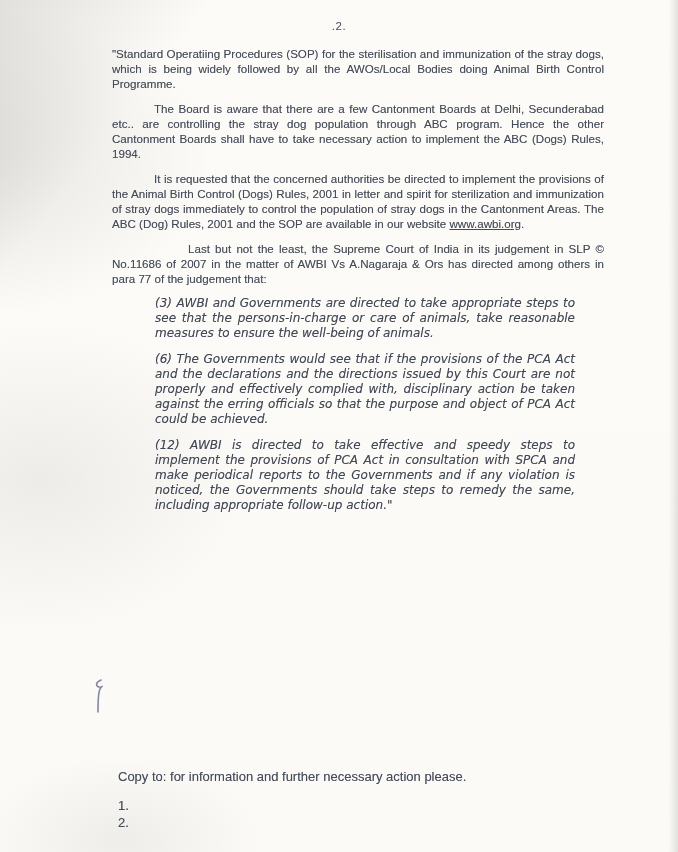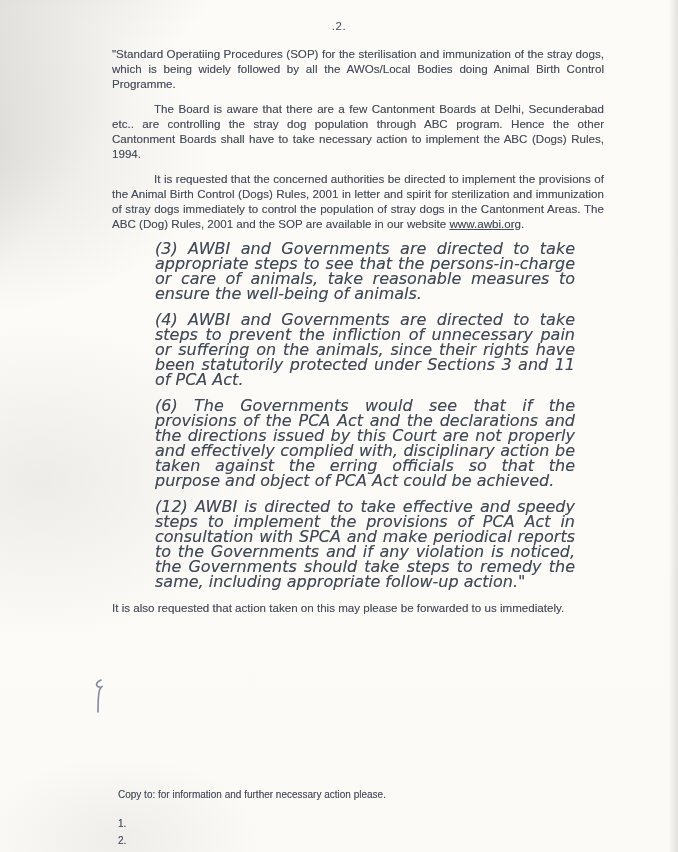--- a/index.html
+++ b/index.html
@@ -45,70 +45,69 @@
   }
   .para { margin: 0 0 10px 0; text-indent: 42px; }
   .para.no-indent { text-indent: 0; }
   .para.deep-indent { text-indent: 76px; }
   .link { text-decoration: underline; }
   .quote {
     margin: 0 0 11px 43px;
     width: 420px;
     font-family: "DejaVu Sans", sans-serif;
     font-style: italic;
-    font-size: 16px;
+    font-size: 12px;
     line-height: 15px;
     text-align: justify;
     color: #424956;
   }
   .closing { margin: 2px 0 0 0; text-indent: 0; text-align: left; }
   .signature-block {
     position: absolute;
     top: 676px;
     right: 66px;
     width: 134px;
     font-size: 11.6px;
     line-height: 16px;
     text-align: center;
     text-shadow: 0 0 0.4px rgba(69,76,89,0.45);
   }
   .valediction { text-align: right; }
   .sig-svg { display: block; margin: -1px auto -3px auto; }
   .copy-section {
     position: absolute;
     left: 118px;
-    top: 787px;
+    top: 769px;
     width: 420px;
-    font-size: 10px;
+    font-size: 13px;
     line-height: 15px;
     text-shadow: 0 0 0.4px rgba(69,76,89,0.45);
   }
   .copy-items { margin-top: 14px; }
   .copy-row { display: flex; margin-bottom: 2px; }
   .copy-num { width: 44px; flex: 0 0 44px; }
   .pen-mark { position: absolute; left: 90px; top: 676px; }
 </style>
 </head>
 <body>
 
 <div class="page">
 
   <div class="page-number">.2.</div>
 
   <div class="content">
     <p class="para no-indent">"Standard Operatiing Procedures (SOP) for the sterilisation and immunization of the stray dogs, which is being widely followed by all the AWOs/Local Bodies doing Animal Birth Control Programme.</p>
     <p class="para">The Board is aware that there are a few Cantonment Boards at Delhi, Secunderabad etc.. are controlling the stray dog population through ABC program. Hence the other Cantonment Boards shall have to take necessary action to implement the ABC (Dogs) Rules, 1994.</p>
     <p class="para"><span>It is requested that the concerned authorities be directed to implement the provisions of the Animal Birth Control (Dogs) Rules, 2001 in letter and spirit for sterilization and immunization of stray dogs immediately to control the population of stray dogs in the Cantonment Areas. The ABC (Dog) Rules, 2001 and the SOP are available in our website </span><span class="link">www.awbi.org</span><span>.</span></p>
+    <p class="para deep-indent">Last but not the least, the Supreme Court of India in its judgement in SLP © No.11686 of 2007 in the matter of AWBI Vs A.Nagaraja &amp; Ors has directed among others in para 77 of the judgement that:</p>
 
     <p class="quote">(3) AWBI and Governments are directed to take appropriate steps to see that the persons-in-charge or care of animals, take reasonable measures to ensure the well-being of animals.</p>
-    <p class="quote">(4) AWBI and Governments are directed to take steps to prevent the infliction of unnecessary pain or suffering on the animals, since their rights have been statutorily protected under Sections 3 and 11 of PCA Act.</p>
     <p class="quote">(6) The Governments would see that if the provisions of the PCA Act and the declarations and the directions issued by this Court are not properly and effectively complied with, disciplinary action be taken against the erring officials so that the purpose and object of PCA Act could be achieved.</p>
     <p class="quote">(12) AWBI is directed to take effective and speedy steps to implement the provisions of PCA Act in consultation with SPCA and make periodical reports to the Governments and if any violation is noticed, the Governments should take steps to remedy the same, including appropriate follow-up action."</p>
 
-    <p class="para closing">It is also requested that action taken on this may please be forwarded to us immediately.</p>
   </div>
 
 
   <svg class="pen-mark" width="18" height="42" viewBox="0 0 18 42">
     <path d="M11 4 C6 6 5 10 9 11 C13 12 13 8 10 13 C8 17 8 24 8 36" stroke="#8387a0" stroke-width="1.6" fill="none" stroke-linecap="round"></path>
   </svg>
 
   <div class="copy-section">
     <div>Copy to: for information and further necessary action please.</div>
     <div class="copy-items">

